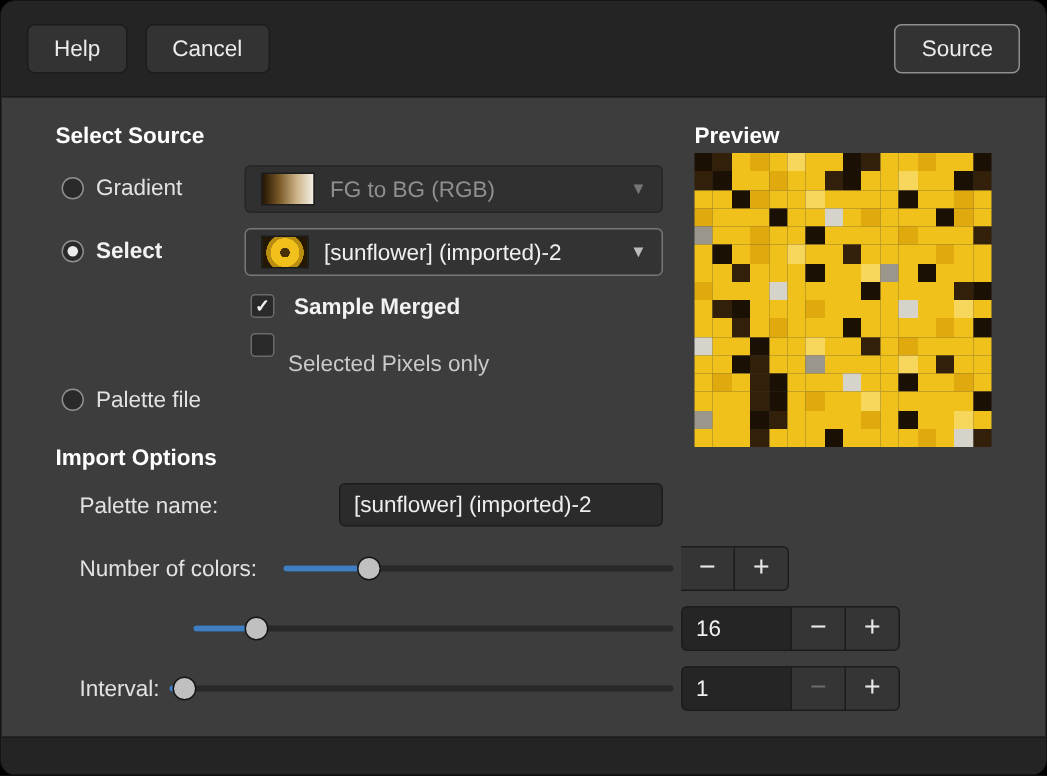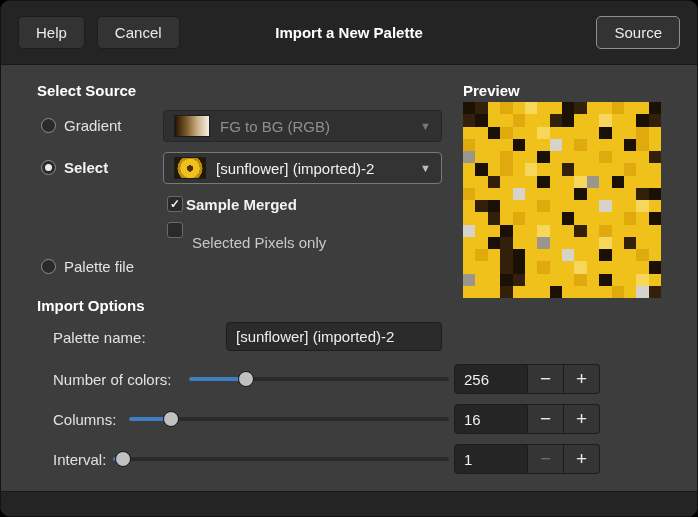--- a/index.html
+++ b/index.html
@@ -75,21 +75,20 @@
                 grid-template-columns:repeat(16,1fr);grid-auto-rows:1fr;}
   
   .footer{height:27px;background:#242424;border-top:1px solid #1a1a1a;}
 </style>
 </head>
 <body>
 
 <div class="dialog">
 
   <div class="titlebar">
-    <div class="tb-title">Import a New Palette</div>
     <div class="tb-left">
       <button class="tb-btn">Help</button>
       <button class="tb-btn">Cancel</button>
     </div>
     <button class="tb-btn import-btn">Source</button>
   </div>
 
   <div class="content">
 
     <div class="heading" style="left:36px;top:17px">Select Source</div>
@@ -104,47 +103,45 @@
 
     <div class="radio selected" style="left:40px;top:95px"></div>
     <div class="lbl bold" style="left:63px;top:94px">Select</div>
     <div class="dropdown dd-enabled" style="left:162px;top:87px;width:279px">
       <div class="thumb-img"></div>
       <div class="dd-text">[sunflower] (imported)-2</div>
       <div class="dd-arrow">▼</div>
     </div>
 
     <div class="checkbox" style="left:166px;top:131px">✓</div>
-    <div class="lbl bold" style="left:185px;top:131px">Sample Merged</div>
+    <div class="lbl bold" style="left:195px;top:131px">Sample Merged</div>
 
     <div class="checkbox" style="left:166px;top:157px"></div>
     <div class="lbl dim" style="left:191px;top:169px">Selected Pixels only</div>
 
     <div class="radio" style="left:40px;top:194px"></div>
     <div class="lbl" style="left:63px;top:193px">Palette file</div>
 
     <div class="heading" style="left:36px;top:232px">Import Options</div>
 
     <div class="lbl" style="left:52px;top:264px">Palette name:</div>
     <div class="entry" style="left:225px;top:257px;width:216px;height:29px">[sunflower] (imported)-2</div>
 
     <div class="opt-label" style="left:52px;top:299px">Number of colors:</div>
     <div class="slider" style="left: 188px; top: 299px; width: 260px; --pct: 22%;">
       <div class="track">
           <div class="fill"></div>
         </div>
         <div class="knob"></div>
     </div>
     <div class="spin" style="left:453px;top:299px">
-      <div class="spin-value">256</div>
       <div class="spin-btn">−</div>
       <div class="spin-btn last">+</div>
     </div>
 
-    <div class="opt-label" style="left:52px;top:339px">Columns:</div>
     <div class="slider" style="left: 128px; top: 339px; width: 320px; --pct: 13%;">
       <div class="track">
           <div class="fill"></div>
         </div>
         <div class="knob"></div>
     </div>
     <div class="spin" style="left:453px;top:339px">
       <div class="spin-value">16</div>
       <div class="spin-btn">−</div>
       <div class="spin-btn last">+</div>

